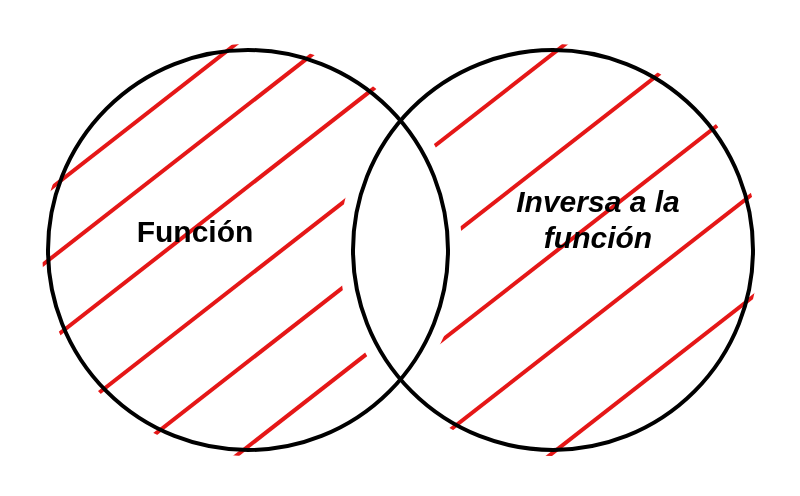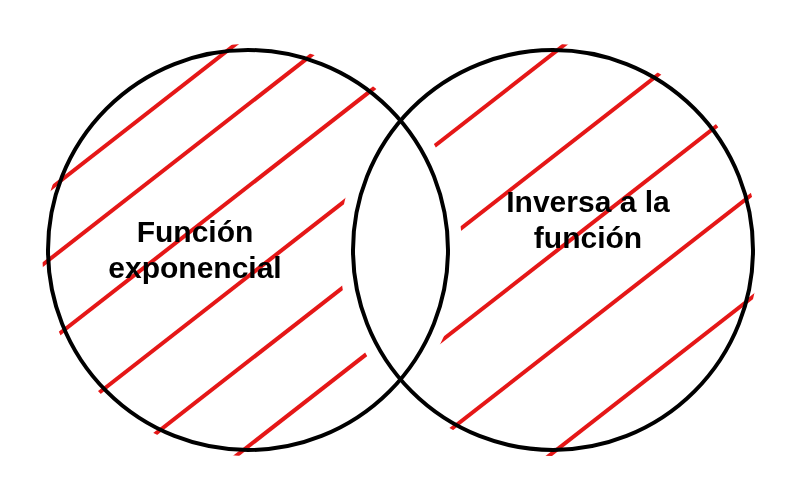--- a/index.html
+++ b/index.html
@@ -15,21 +15,21 @@
     position: absolute;
     width: 320px;
     text-align: center;
     font-weight: 700;
     font-size: 30px;
     line-height: 36px;
     color: #000000;
     letter-spacing: 0px;
   }
   .venn-label.left  { left: 35px;  top: 214px; }  
-  .venn-label.right { left: 428px; top: 184px; }  
+  .venn-label.right { left: 438px; top: 184px; font-style: italic; }  
 </style>
 </head>
 <body>
 
 <div class="stage">
   <svg width="800" height="496" viewBox="0 0 800 496">
     <defs>
 
       <clipPath id="clip-left">
         <path d="M 395 105.7 A 206 206 0 1 0 395 394.3 A 214 214 0 0 1 395 105.7 Z"></path>
@@ -55,20 +55,19 @@
         <line x1="-80" y1="843.4" x2="880" y2="94.60000000000002" stroke="#e51717" stroke-width="4"></line>
         <line x1="-80" y1="946.4" x2="880" y2="197.60000000000002" stroke="#e51717" stroke-width="4"></line>
       </g>
 
     <circle id="c-left" fill="none" cx="248" cy="250" r="200" stroke="#000000" stroke-width="4"></circle>
     <circle id="c-right" fill="none" cx="553" cy="250" r="200" stroke="#000000" stroke-width="4"></circle>
   </svg>
 
   <div class="venn-label left" style="color: rgb(0, 0, 0);">
     <div>Función</div>
-    <div>exponencial</div>
   </div>
 
   <div class="venn-label right" style="color: rgb(0, 0, 0);">
     <div>Inversa a la</div>
     <div>función</div>
   </div>
 </div>
 
 </body></html>

